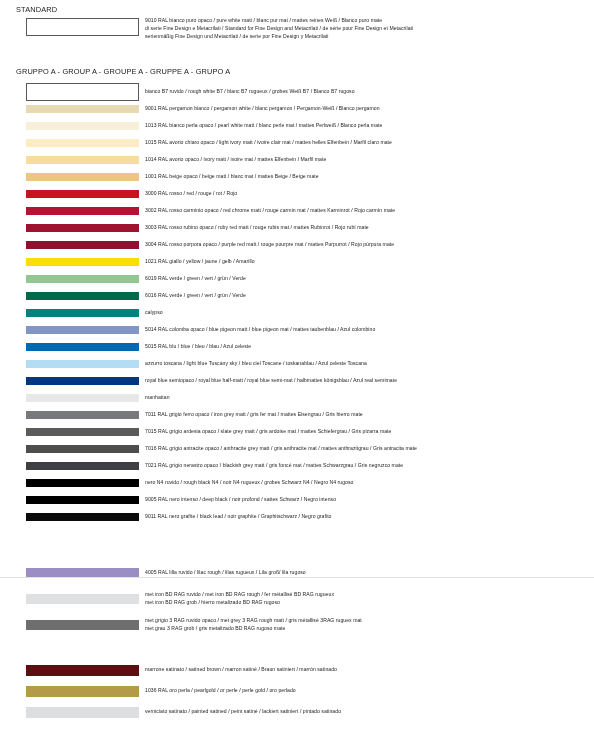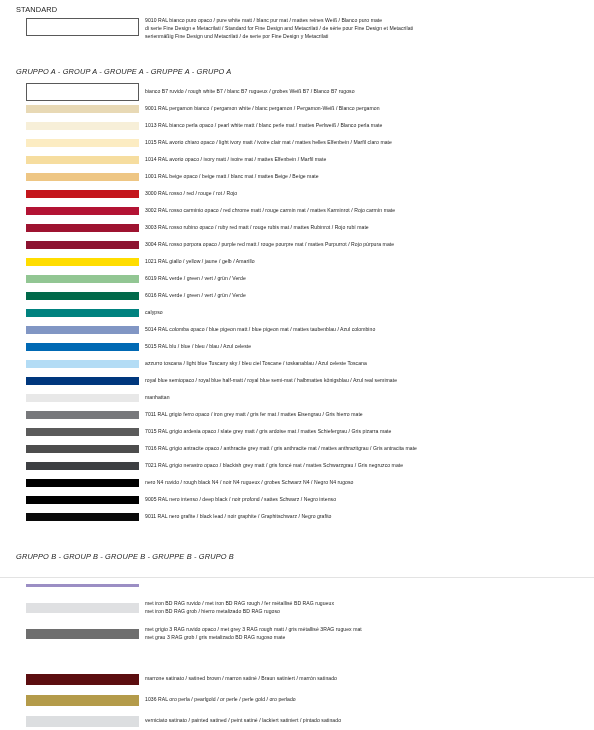--- a/index.html
+++ b/index.html
@@ -29,21 +29,20 @@
     color: #1a1a1a;
     padding-left: 16px;
     font-weight: 400;
   }
   .std-title {
     padding-top: 5px;
     padding-bottom: 0px;
   }
   .group-title {
     margin-top: 0px;
-    font-style: italic;
   }
   .rows {
     margin: 0;
     padding: 0;
   }
   .row {
     display: flex;
     align-items: center;
     padding-left: 26px;
     box-sizing: border-box;
@@ -229,21 +228,20 @@
         <div class="desc">9005 RAL nero intenso / deep black / noir profond / sattes Schwarz / Negro intenso</div>
       </div>
       <div class="row">
         <div class="swatch" style="background: rgb(10, 10, 10);"></div>
         <div class="desc">9011 RAL nero grafite / black lead / noir graphite / Graphitschwarz / Negro grafito</div>
       </div>
     </div>
 
   <div class="spacer-lg"></div>
 
-  <div class="section-title group-title">GRUPPO B - GROUP B - GROUPE B - GRUPPE B - GRUPO B</div>
   <div class="spacer-sm"></div>
   <div class="rows group-b" id="group-b-rows">
       <div class="row">
         <div class="swatch" style="background: rgb(155, 142, 196);"></div>
         <div class="desc">4005 RAL lilla ruvido / lilac rough / lilas rugueux / Lila groß/ lila rugoso</div>
       </div>
       <div class="row">
         <div class="swatch" style="background: rgb(223, 224, 226);"></div>
         <div class="desc">met iron BD RAG ruvido / met iron BD RAG rough / fer métallisé BD RAG rugueux
 met iron BD RAG grob / hierro metalizado BD RAG rugoso</div>

